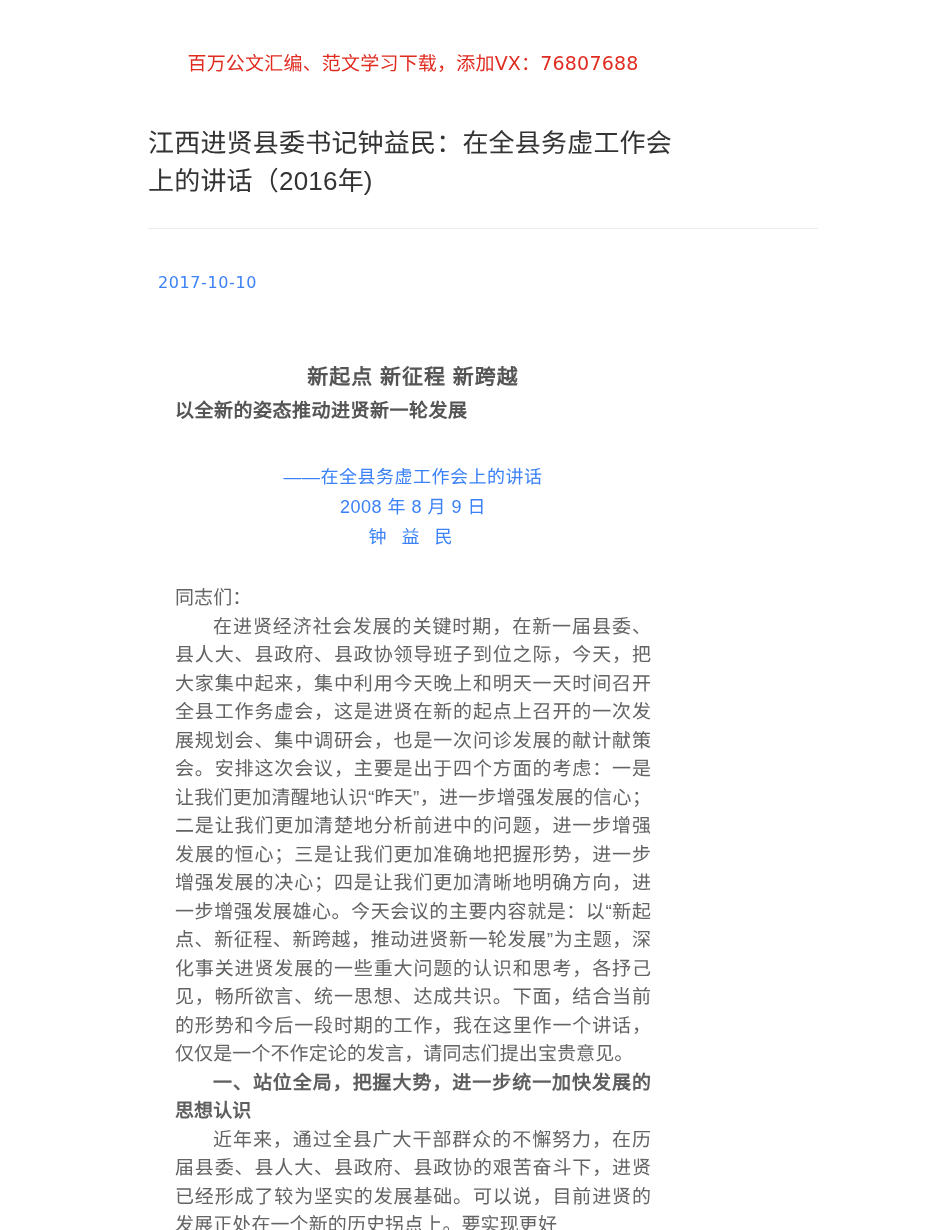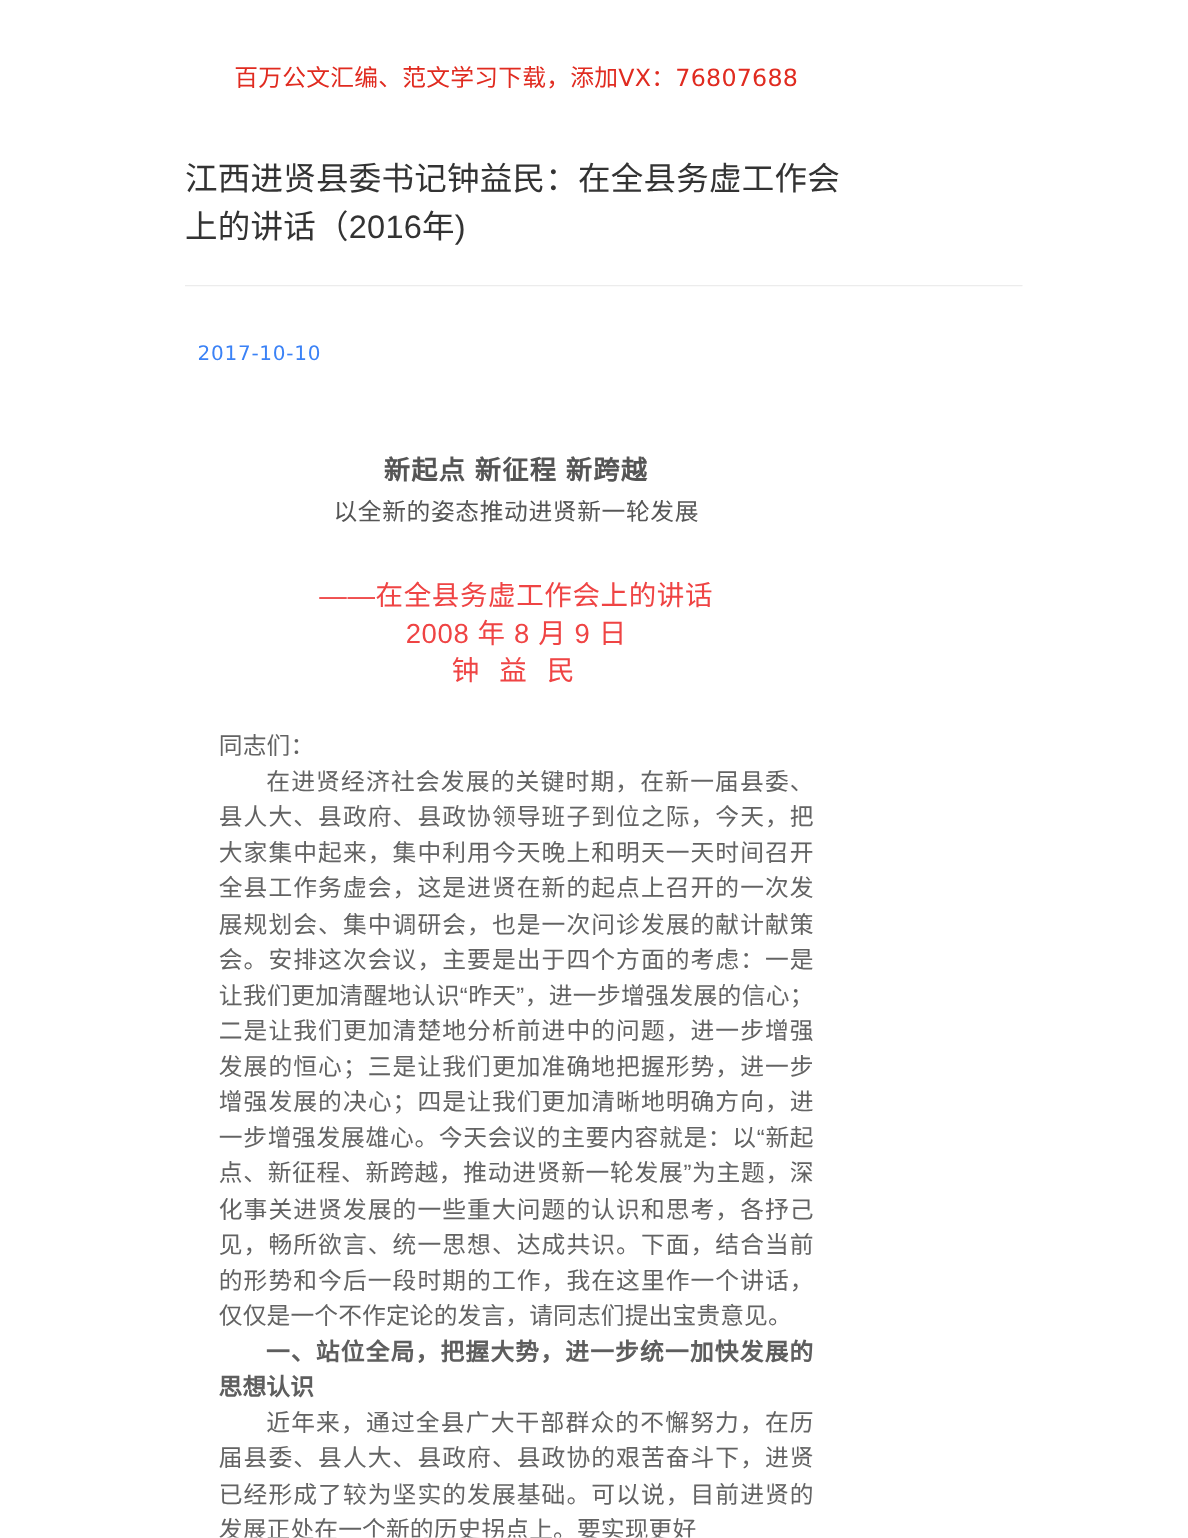--- a/index.html
+++ b/index.html
@@ -75,36 +75,36 @@
   .doc-main-title {
     text-align: center;
     font-size: 21px;
     font-weight: bold;
     color: #555555;
     line-height: 30px;
     letter-spacing: 1px;
     margin: 0;
   }
   .doc-sub-title {
-    text-align: center;
+    text-align: left;
     font-size: 19px;
-    font-weight: normal;
+    font-weight: bold;
     color: #555555;
     line-height: 30px;
     letter-spacing: 0.5px;
     margin: 4px 0 0 0;
   }
 
   .doc-meta {
     text-align: center;
     margin-top: 36px;
   }
   .doc-meta-line {
-    font-size: 22px;
-    color: #ef4444;
+    font-size: 18px;
+    color: #3b82f6;
     line-height: 30px;
     letter-spacing: 0.5px;
   }
   .doc-meta-line.author {
     letter-spacing: 5px;
   }
 
   .doc-content {
     margin-top: 32px;
   }

